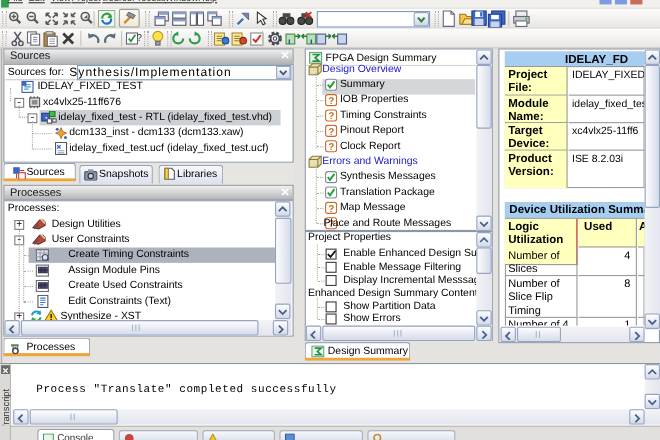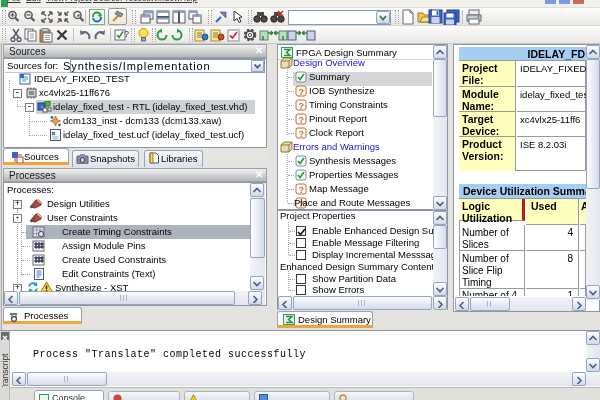--- a/index.html
+++ b/index.html
@@ -418,21 +418,21 @@
 <div class="a" style="left:293px;top:72px;width:139px;height:14px;background:#d4d6d9"></div>
 <svg class="ic" style="left:295px;top:71px" width="12" height="12">
     <rect x="1" y="1" width="10" height="10" rx="2" fill="#fff" stroke="#7a8a9a"></rect>
     <path d="M3 6 L5 8.5 L9 3" stroke="#2a9e3a" stroke-width="1.8" fill="none"></path>
   </svg>
 <div class="tr" style="left:309px;top:70px">Summary</div>
 <svg class="ic" style="left:295px;top:85px" width="12" height="12">
     <rect x="1" y="1" width="10" height="10" rx="2" fill="#fff" stroke="#c86a2a"></rect>
     <text x="3.5" y="9.5" font-size="9" font-weight="bold" fill="#d07020" font-family="Liberation Sans">?</text>
   </svg>
-<div class="tr" style="left:309px;top:84px">IOB Synthesize</div>
+<div class="tr" style="left:309px;top:84px">IOB Properties</div>
 <svg class="ic" style="left:295px;top:99px" width="12" height="12">
     <rect x="1" y="1" width="10" height="10" rx="2" fill="#fff" stroke="#c86a2a"></rect>
     <text x="3.5" y="9.5" font-size="9" font-weight="bold" fill="#d07020" font-family="Liberation Sans">?</text>
   </svg>
 <div class="tr" style="left:309px;top:98px">Timing Constraints</div>
 <svg class="ic" style="left:295px;top:113px" width="12" height="12">
     <rect x="1" y="1" width="10" height="10" rx="2" fill="#fff" stroke="#c86a2a"></rect>
     <text x="3.5" y="9.5" font-size="9" font-weight="bold" fill="#d07020" font-family="Liberation Sans">?</text>
   </svg>
 <div class="tr" style="left:309px;top:112px">Pinout Report</div>
@@ -448,21 +448,21 @@
 <div class="tr blu" style="left:293px;top:140px">Errors and Warnings</div>
 <svg class="ic" style="left:295px;top:155px" width="12" height="12">
     <rect x="1" y="1" width="10" height="10" rx="2" fill="#fff" stroke="#7a8a9a"></rect>
     <path d="M3 6 L5 8.5 L9 3" stroke="#2a9e3a" stroke-width="1.8" fill="none"></path>
   </svg>
 <div class="tr" style="left:309px;top:154px">Synthesis Messages</div>
 <svg class="ic" style="left:295px;top:169px" width="12" height="12">
     <rect x="1" y="1" width="10" height="10" rx="2" fill="#fff" stroke="#7a8a9a"></rect>
     <path d="M3 6 L5 8.5 L9 3" stroke="#2a9e3a" stroke-width="1.8" fill="none"></path>
   </svg>
-<div class="tr" style="left:309px;top:168px">Properties Messages</div>
+<div class="tr" style="left:309px;top:168px">Translation Package</div>
 <svg class="ic" style="left:295px;top:183px" width="12" height="12">
     <rect x="1" y="1" width="10" height="10" rx="2" fill="#fff" stroke="#c86a2a"></rect>
     <text x="3.5" y="9.5" font-size="9" font-weight="bold" fill="#d07020" font-family="Liberation Sans">?</text>
   </svg>
 <div class="tr" style="left:309px;top:182px">Map Message</div>
 <svg class="ic" style="left:295px;top:197px" width="12" height="12">
     <rect x="1" y="1" width="10" height="10" rx="2" fill="#fff" stroke="#c86a2a"></rect>
     <text x="3.5" y="9.5" font-size="9" font-weight="bold" fill="#d07020" font-family="Liberation Sans">?</text>
   </svg>
 <div class="tr" style="left:294px;top:196px">Place and Route Messages</div>
@@ -550,33 +550,33 @@
 <div class="a" style="left:289px;top:231px;width:6px;height:1px;border-top:1px dotted #aaa"></div>
 <div class="a" style="left:289px;top:243px;width:6px;height:1px;border-top:1px dotted #aaa"></div>
 <div class="a" style="left:289px;top:255px;width:6px;height:1px;border-top:1px dotted #aaa"></div>
 <div class="a" style="left:288px;top:271px;width:1px;height:19px;border-left:1px dotted #aaa"></div>
 <div class="a" style="left:289px;top:279px;width:6px;height:1px;border-top:1px dotted #aaa"></div>
 <div class="a" style="left:289px;top:290px;width:6px;height:1px;border-top:1px dotted #aaa"></div>
 
 <div class="pb" style="left:453px;top:44px;width:147px;height:268px"></div>
 
 <div class="a" style="left:459px;top:47px;width:127px;height:124px;border:1px solid #9a9a9a"></div>
-<div class="a" style="left:459px;top:47px;width:127px;height:14px;background:#a6cdf2;border-bottom:1px solid #9a9a9a;font-weight:bold;font-size:10.5px;line-height:14px;text-align:right;overflow:hidden;white-space:nowrap;padding-right:1px">IDELAY_FD</div>
+<div class="a" style="left:459px;top:47px;width:127px;height:14px;background:#a6cdf2;border-bottom:1px solid #9a9a9a;font-weight:bold;font-size:10.5px;line-height:14px;text-align:right;overflow:hidden;white-space:nowrap;padding-right:15px">IDELAY_FD</div>
 <div class="a" style="left:459px;top:61px;width:57px;height:26px;background:#ffffbe;border-right:1px solid #9a9a9a;border-bottom:1px solid #9a9a9a;font-weight:bold;padding:1px 0 0 3px;line-height:12px">Project File:</div>
 <div class="a" style="left:517px;top:61px;width:69px;height:26px;border-bottom:1px solid #9a9a9a;font-size:9.5px;padding:2px 0 0 3px;overflow:hidden;white-space:nowrap">IDELAY_FIXED_T</div>
 <div class="a" style="left:459px;top:87px;width:57px;height:25px;background:#ffffbe;border-right:1px solid #9a9a9a;border-bottom:1px solid #9a9a9a;font-weight:bold;padding:1px 0 0 3px;line-height:12px">Module Name:</div>
 <div class="a" style="left:517px;top:87px;width:69px;height:25px;border-bottom:1px solid #9a9a9a;font-size:9.5px;padding:2px 0 0 3px;overflow:hidden;white-space:nowrap">idelay_fixed_tes</div>
 <div class="a" style="left:459px;top:112px;width:57px;height:25px;background:#ffffbe;border-right:1px solid #9a9a9a;border-bottom:1px solid #9a9a9a;font-weight:bold;padding:1px 0 0 3px;line-height:12px">Target Device:</div>
 <div class="a" style="left:517px;top:112px;width:69px;height:25px;border-bottom:1px solid #9a9a9a;font-size:9.5px;padding:2px 0 0 3px;overflow:hidden;white-space:nowrap">xc4vlx25-11ff6</div>
 <div class="a" style="left:459px;top:137px;width:57px;height:34px;background:#ffffbe;border-right:1px solid #9a9a9a;font-weight:bold;padding:1px 0 0 3px;line-height:12px">Product Version:</div>
 <div class="a" style="left:517px;top:137px;width:69px;height:34px;font-size:9.5px;padding:2px 0 0 3px;overflow:hidden;white-space:nowrap">ISE 8.2.03i</div>
 
 <div class="a" style="left:459px;top:184px;width:127px;height:112px;border:1px solid #9a9a9a;border-bottom:none"></div>
 <div class="a" style="left:459px;top:184px;width:127px;height:15px;background:#a6cdf2;border-bottom:1px solid #9a9a9a;font-weight:bold;font-size:10.5px;line-height:15px;overflow:hidden;white-space:nowrap;padding-left:4px">Device Utilization Summa</div>
-<div class="a" style="left:459px;top:199px;width:66px;height:22px;background:#ffffbe;border-right:3px solid #b91c1c;border-bottom:1px solid #9a9a9a;font-weight:bold;padding:1px 0 0 3px;line-height:12px">Logic Utilization</div>
+<div class="a" style="left:459px;top:199px;width:66px;height:42px;background:#ffffbe;border-right:1px solid #b91c1c;border-bottom:1px solid #9a9a9a;font-weight:bold;padding:1px 0 0 3px;line-height:12px">Logic Utilization</div>
 <div class="a" style="left:526px;top:199px;width:53px;height:26px;background:#ffffbe;border-right:1px solid #9a9a9a;border-bottom:1px solid #9a9a9a;font-weight:bold;padding:1px 0 0 5px;line-height:12px">Used</div>
 <div class="a" style="left:580px;top:199px;width:6px;height:26px;background:#ffffbe;border-bottom:1px solid #9a9a9a;font-weight:bold;padding:1px 0 0 1px;line-height:12px;overflow:hidden">Av</div>
 <div class="a" style="left:459px;top:225px;width:66px;height:26px;border-right:1px solid #9a9a9a;border-bottom:1px solid #9a9a9a;font-size:10px;padding:2px 0 0 3px;line-height:12px">Number of Slices</div>
 <div class="a" style="left:526px;top:225px;width:53px;height:26px;border-right:1px solid #9a9a9a;border-bottom:1px solid #9a9a9a;font-size:10px;padding:2px 5px 0 0;text-align:right">4</div>
 <div class="a" style="left:580px;top:225px;width:6px;height:26px;border-bottom:1px solid #9a9a9a"></div>
 <div class="a" style="left:459px;top:251px;width:66px;height:38px;border-right:1px solid #9a9a9a;border-bottom:1px solid #9a9a9a;font-size:10px;padding:2px 0 0 3px;line-height:12px">Number of Slice Flip Timing</div>
 <div class="a" style="left:526px;top:251px;width:53px;height:38px;border-right:1px solid #9a9a9a;border-bottom:1px solid #9a9a9a;font-size:10px;padding:2px 5px 0 0;text-align:right">8</div>
 <div class="a" style="left:580px;top:251px;width:6px;height:38px;border-bottom:1px solid #9a9a9a"></div>
 <div class="a" style="left:459px;top:289px;width:66px;height:7px;font-size:10px;padding:1px 0 0 3px;overflow:hidden;border-right:1px solid #9a9a9a">Number of 4</div>
 <div class="a" style="left:526px;top:289px;width:53px;height:7px;font-size:10px;text-align:right;padding:1px 5px 0 0;overflow:hidden;border-right:1px solid #9a9a9a">1</div>

